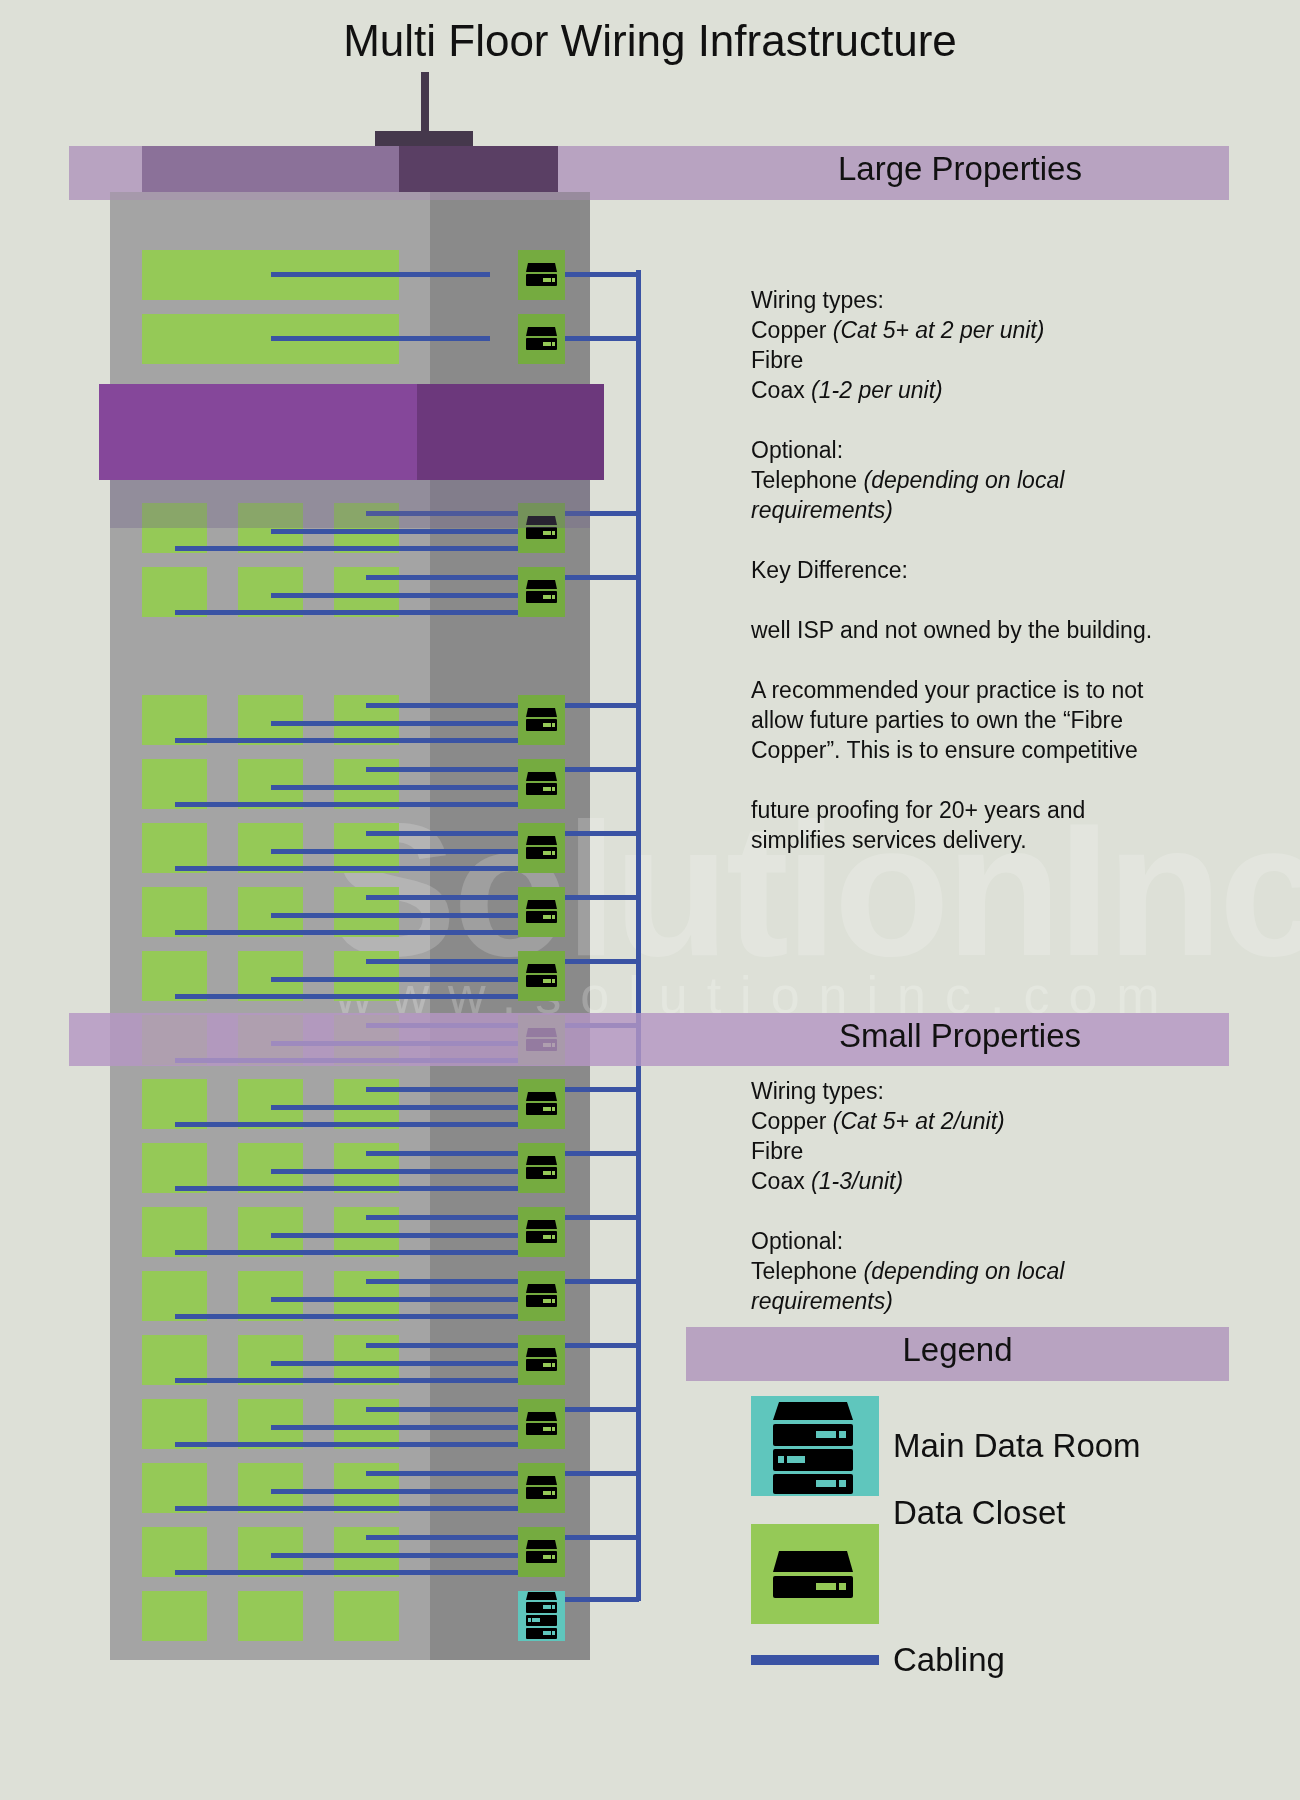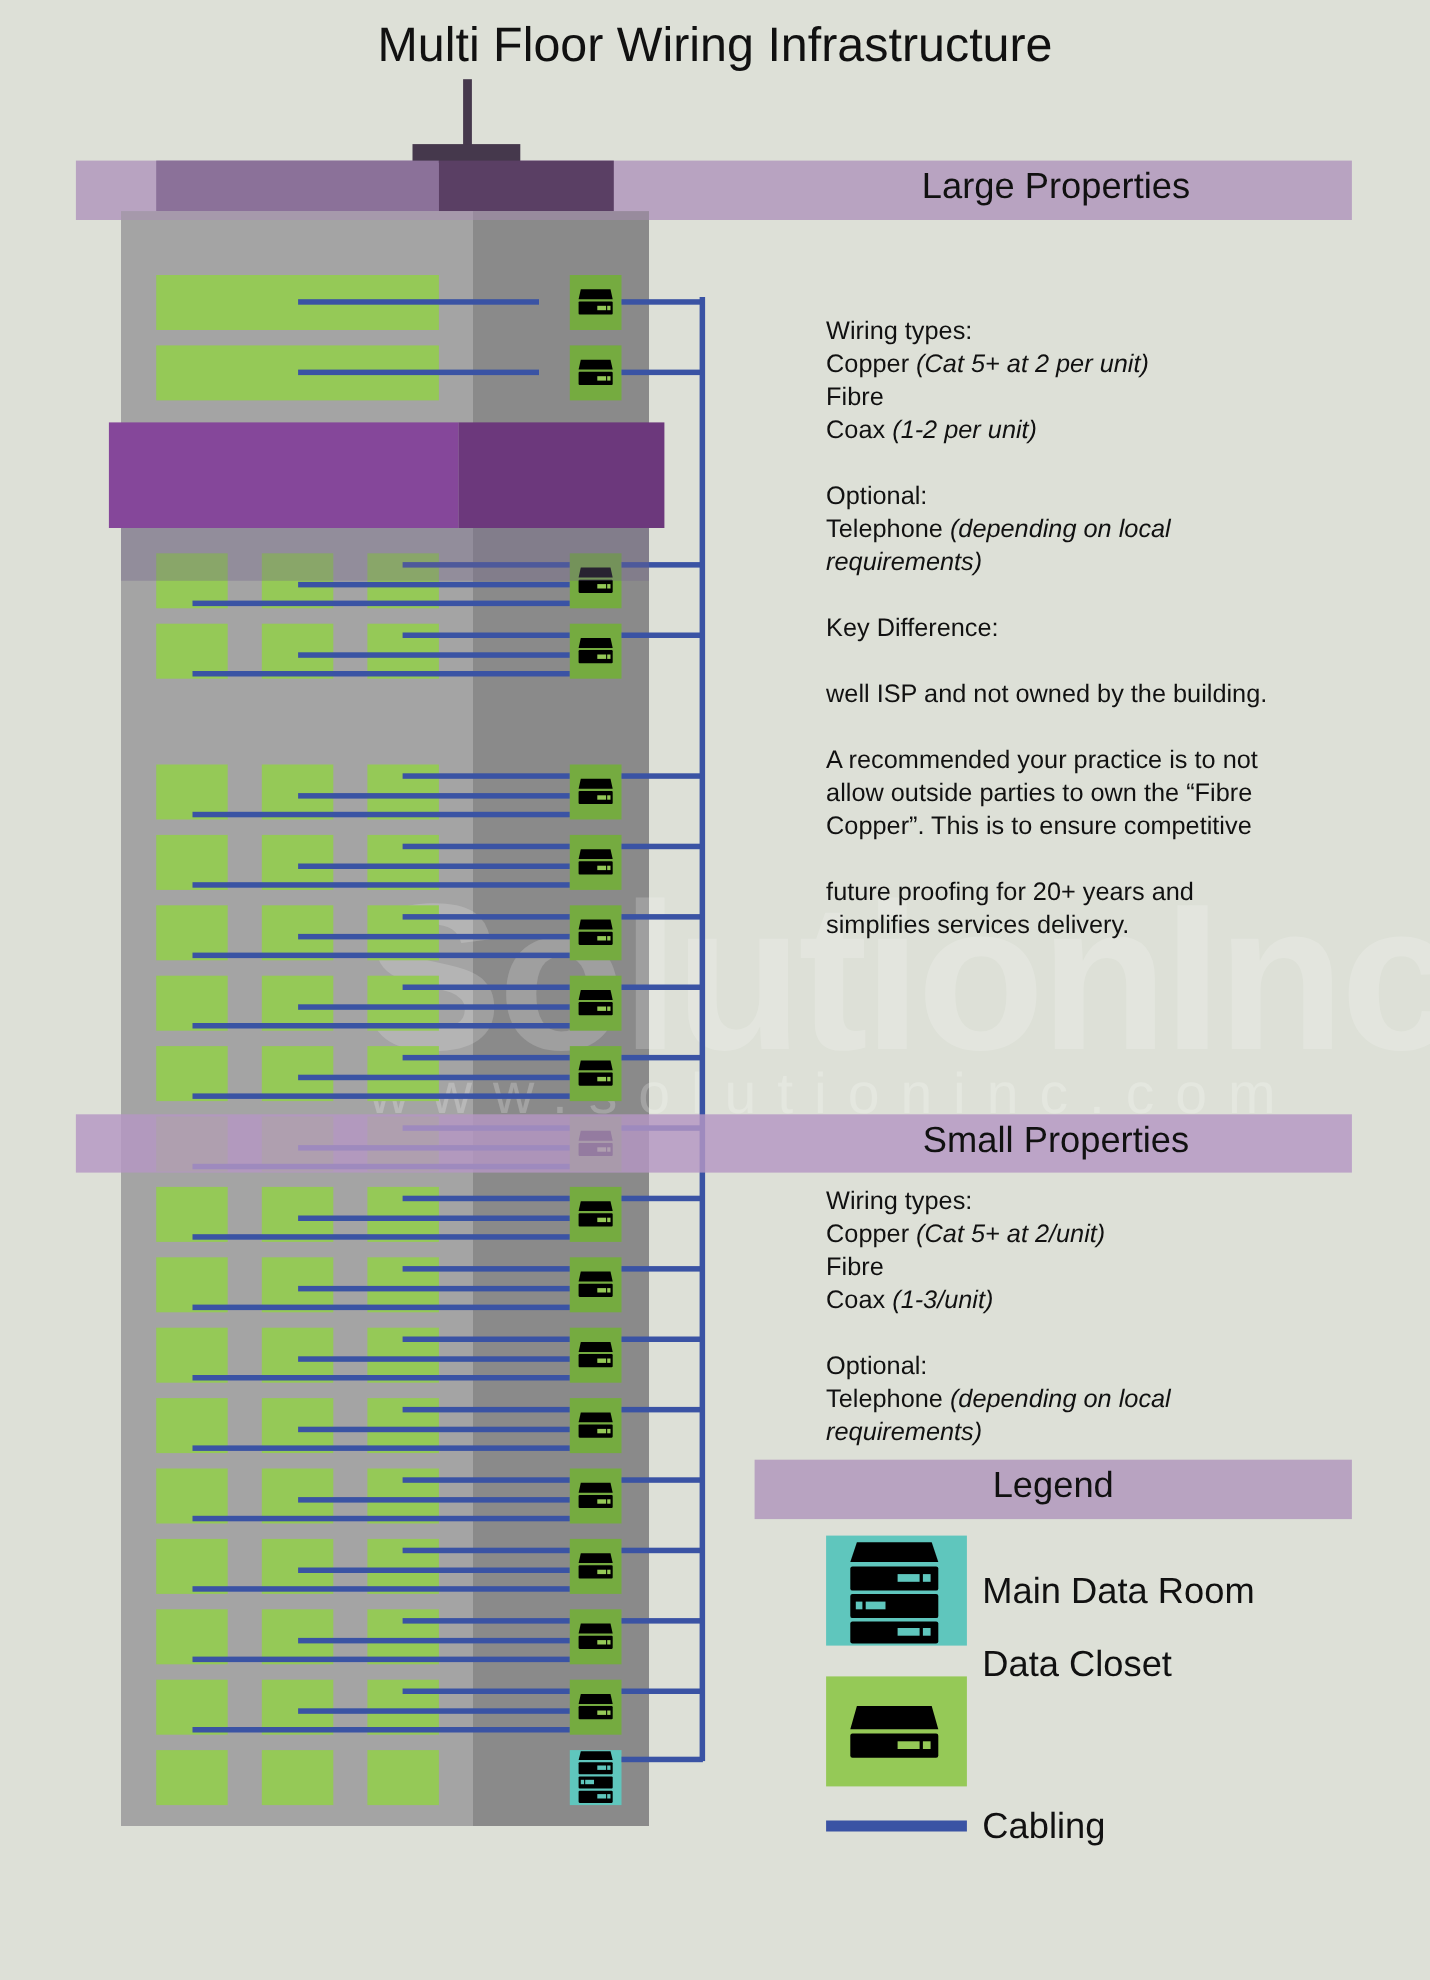--- a/index.html
+++ b/index.html
@@ -356,21 +356,21 @@
     <span>Telephone</span> <i>(depending on local</i><br>
     <i>requirements)</i>
   </p>
   <p>
     <span>Key Difference:</span><br>
     <br>
     <span>well ISP and not owned by the building.</span>
   </p>
   <p>
     <span>A recommended your practice is to not</span><br>
-    <span>allow outside parties to own the “Fibre</span><br>
+    <span>allow future parties to own the “Fibre</span><br>
     <span>Copper”. This is to ensure competitive</span><br>
     <br>
     <span>future proofing for 20+ years and</span><br>
     <span>simplifies services delivery.</span>
   </p>
 </div>
 
 <div class="abs text-block" style="top:1076px;">
   <p>
     <span>Wiring types:</span><br>

